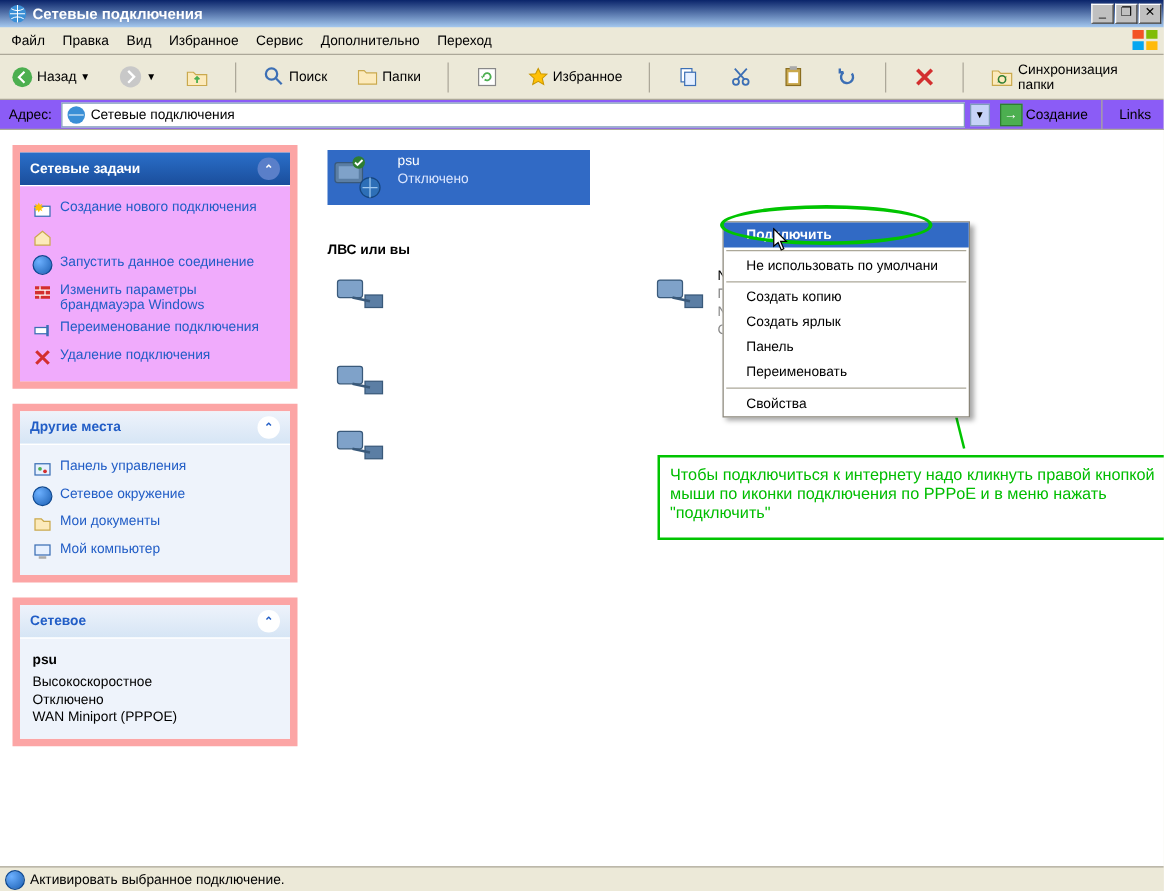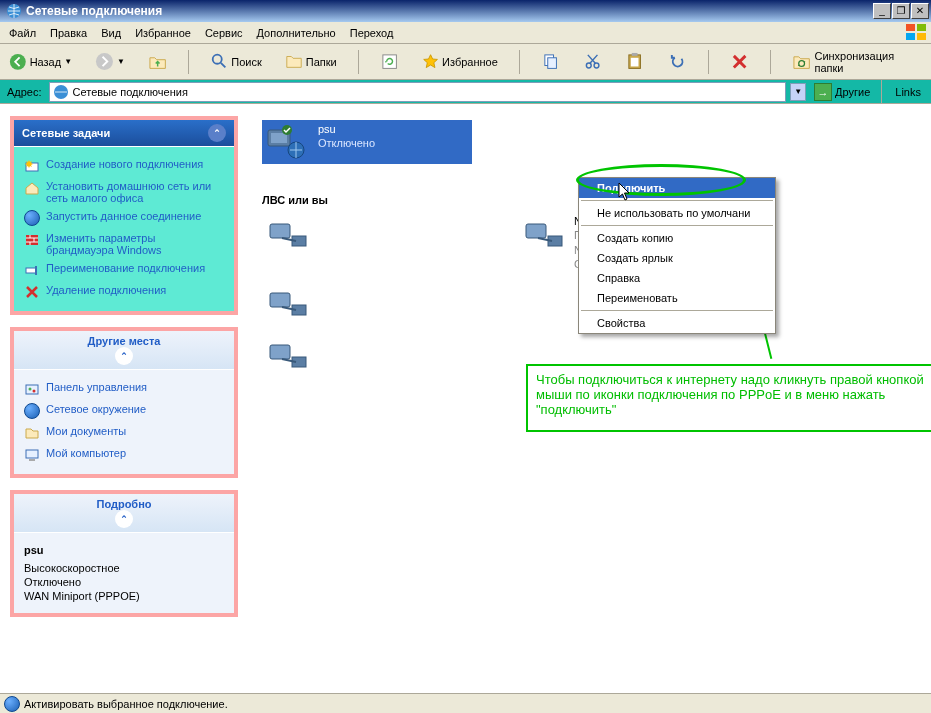--- a/index.html
+++ b/index.html
@@ -17,39 +17,39 @@
 .menubar .menuitem { padding: 3px 7px; cursor:pointer; }
 .menubar .winflag { position:absolute; right:2px; top:1px; width:24px; height:20px; }
 
 
 .toolbar { height: 36px; background:#ece9d8; border-bottom:1px solid #aca899; display:flex; align-items:center; padding:0 4px; gap:13px; }
 .tbtn { height:28px; min-width:28px; border:1px solid transparent; border-radius:3px; display:flex; align-items:center; justify-content:center; gap:3px; padding:0 4px; cursor:pointer; }
 .tbtn-icon { width:20px; height:20px; display:inline-flex; align-items:center; justify-content:center; }
 .sep { width:1px; height:24px; background:#aca899; margin:0 3px; }
 
 
-.addressbar { height: 24px; background:#14b8a6; border-bottom:1px solid #aca899; display:flex; align-items:center; padding:0 4px; gap:4px; }
+.addressbar { height: 24px; background:#8b5cf6; border-bottom:1px solid #aca899; display:flex; align-items:center; padding:0 4px; gap:4px; }
 .addr-label { padding:0 3px; }
 .addr-input { flex:1; height:20px; border:1px solid #7f9db9; background:#fff; display:flex; align-items:center; padding:0 3px; gap:4px; }
 .addr-input .small-icon{width:16px;height:16px;display:inline-flex;}
 .addr-dd { width:16px; height:18px; background:#c6d3f7; border:1px solid #7f9db9; display:flex; align-items:center; justify-content:center; font-size:8px; cursor:pointer; }
 .gobtn { height:20px; display:flex; align-items:center; gap:3px; padding:0 4px; cursor:pointer; }
 .goicon { width:18px; height:18px; background:#4caf50; border:1px solid #2e7d32; display:inline-flex; align-items:center; justify-content:center; color:#fff; font-size:11px; }
 .links-label{ padding:0 6px;}
 
 
 .main { position:absolute; top:104px; left:0; right:0; bottom:20px; display:flex; background:#fff; }
 .sidebar { width:248px; background:#fff; padding:12px 10px; overflow:auto; }
 .content { flex:1; background:#fff; padding:6px 14px; position:relative; }
 
 
-.panel { border:4px solid #fca5a5; margin-bottom:12px; }
+.panel { border:6px solid #fca5a5; margin-bottom:12px; }
 .panel-header { background:linear-gradient(#2a6fc9,#1b4e9c); color:#fff; font-weight:bold; padding:4px 8px; display:flex; align-items:center; justify-content:space-between; border-bottom:1px solid #fff; }
-.panel-header.light { background:linear-gradient(#eef3fb,#d6e5f5); color:#215dc6;flex-direction:column; }
-.panel-body { background:#5eead4; padding:8px 10px; }
+.panel-header.light { background:linear-gradient(#eef3fb,#d6e5f5); color:#215dc6; }
+.panel-body { background:#f0abfc; padding:8px 10px; }
 .panel-body.white { background:#eef3fb; }
 .task-item { display:flex; gap:6px; padding:3px 0; color:#215dc6; cursor:pointer; align-items:flex-start; }
 .task-item .ticon { width:16px; height:16px; flex-shrink:0; display:inline-flex; align-items:center; justify-content:center; }
 .chev { width:18px; height:18px; background:#fff; border-radius:50%; display:inline-flex; align-items:center; justify-content:center; color:#215dc6; font-size:9px; cursor:pointer; }
 .chev.dark { background:#5a7fc9; color:#fff; }
 .details-body { background:#eef3fb; padding:10px 10px; }
 .details-body div{ padding:1px 0;}
 .details-body .title{ font-weight:bold; margin-bottom:4px;}
 
 
@@ -247,21 +247,21 @@
         <svg viewBox="0 0 16 16">
           <circle cx="8" cy="8" r="7" fill="#3a8fd6"></circle>
           <path d="M2 8 h12" stroke="#fff" stroke-width="0.8"></path>
         </svg>
       </span>
     <span>Сетевые подключения</span>
   </div>
   <div class="addr-dd">▼</div>
   <div class="gobtn">
     <span class="goicon">→</span>
-    <span>Другие</span>
+    <span>Создание</span>
   </div>
   <div class="sep"></div>
   <span class="links-label">Links</span>
 </div>
 
 <div class="main">
 
   <div class="sidebar">
 
     <div class="panel">
@@ -278,21 +278,20 @@
               </svg>
             </span>
             <span>Создание нового подключения</span>
           </div>
         <div class="task-item">
             <span class="ticon">
               <svg viewBox="0 0 16 16">
                 <path d="M2 8 l6 -5 6 5 v6 h-12 z" fill="#fceabb" stroke="#caa94d"></path>
               </svg>
             </span>
-            <span>Установить домашнюю сеть или сеть малого офиса</span>
           </div>
         <div class="task-item">
             <span class="ticon">
               <span class="globe"></span>
             </span>
             <span>Запустить данное соединение</span>
           </div>
         <div class="task-item">
             <span class="ticon">
               <svg viewBox="0 0 16 16">
@@ -359,21 +358,21 @@
                 <rect x="5" y="12" width="6" height="2" fill="#aaa"></rect>
               </svg>
             </span>
             <span>Мой компьютер</span>
           </div>
       </div>
     </div>
 
     <div class="panel">
       <div class="panel-header light">
-        <span>Подробно</span>
+        <span>Сетевое</span>
         <span class="chev">⌃</span>
       </div>
       <div class="details-body">
         <div class="title">psu</div>
         <div>Высокоскоростное</div>
         <div>Отключено</div>
         <div>WAN Miniport (PPPOE)</div>
       </div>
     </div>
   </div>
@@ -446,21 +445,21 @@
       </div>
     </div>
 
     <div class="ctxmenu">
       <div class="ctxitem hl">Подключить</div>
       <div class="ctxsep"></div>
       <div class="ctxitem">Не использовать по умолчани</div>
       <div class="ctxsep"></div>
       <div class="ctxitem">Создать копию</div>
       <div class="ctxitem">Создать ярлык</div>
-      <div class="ctxitem">Справка</div>
+      <div class="ctxitem">Панель</div>
       <div class="ctxitem">Переименовать</div>
       <div class="ctxsep"></div>
       <div class="ctxitem">Свойства</div>
     </div>
 
     <div class="annotation-oval"></div>
     <div class="annotation-arrowhead"></div>
     <div class="annotation-line"></div>
     <div class="annotation-box">Чтобы подключиться к интернету надо кликнуть правой кнопкой мыши по иконки подключения по PPPoE и в меню нажать "подключить"</div>
 

